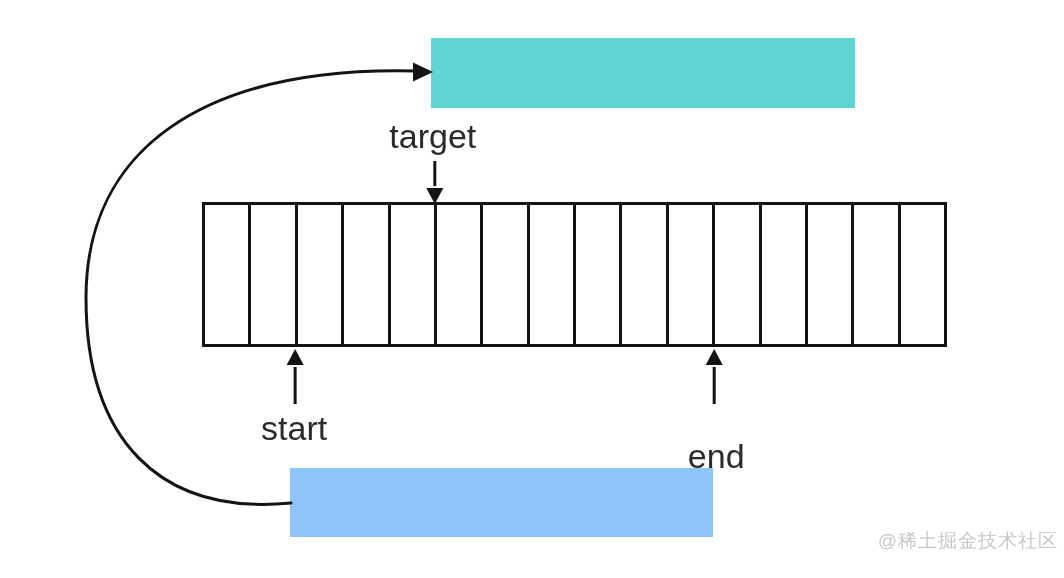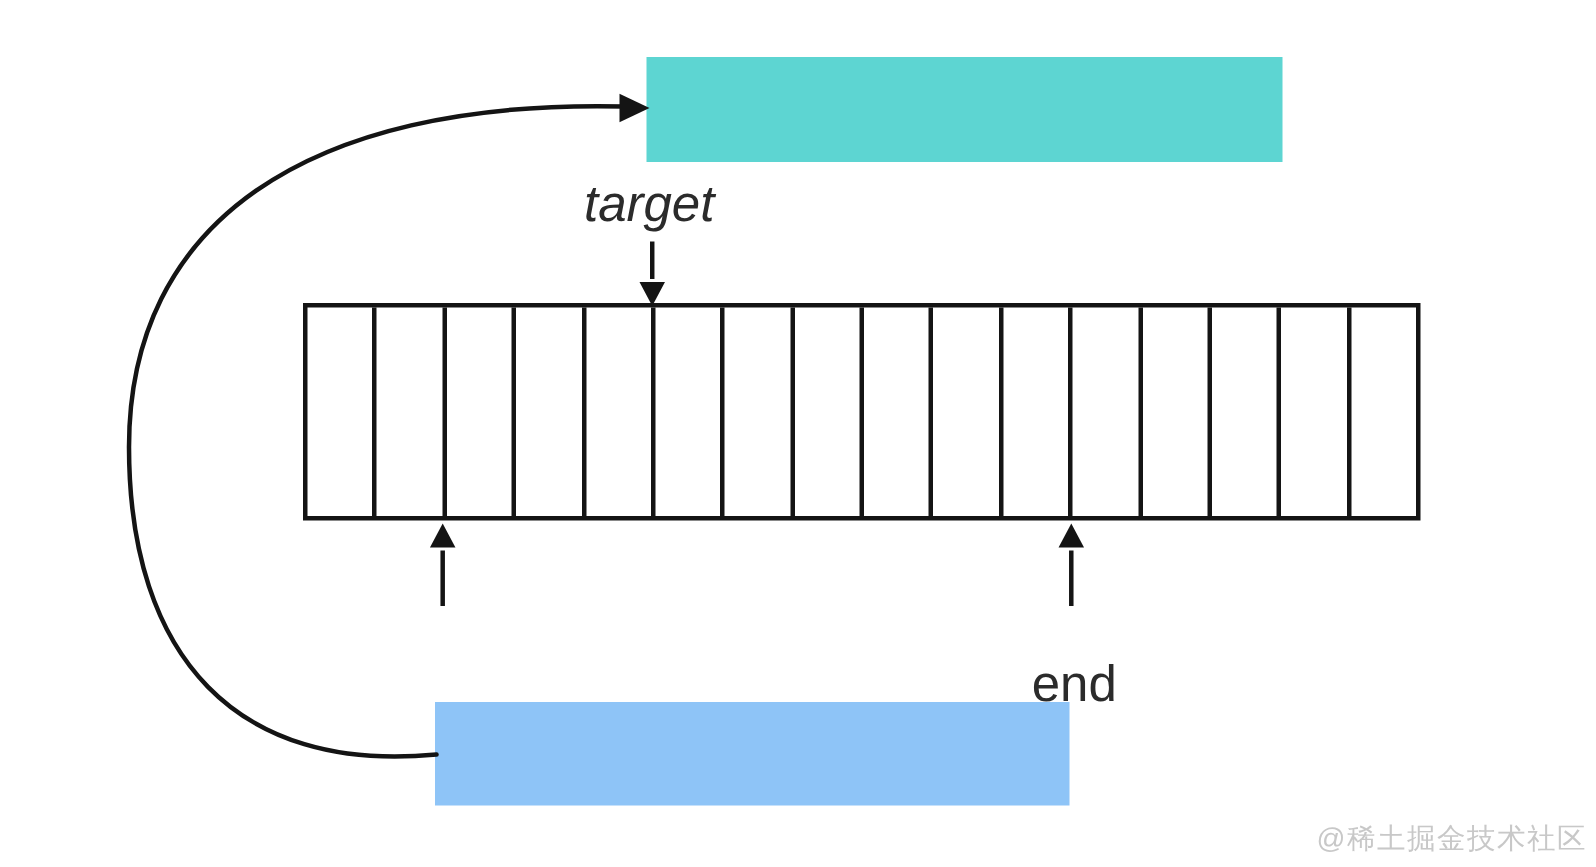--- a/index.html
+++ b/index.html
@@ -65,21 +65,21 @@
     line-height: 40px;
     color: var(--label-text, #2b2b2b);
     white-space: nowrap;
   }
   .label.target { top: 116px; }
   .label.start  { top: 408px; }
   .label.end    { top: 408px; }
   .watermark {
     position: absolute;
     right: 6px;
-    bottom: 6px;
+    bottom: 24px;
     font-size: 19px;
     color: var(--watermark, #c8c8c8);
     letter-spacing: 1px;
   }
 </style>
 </head>
 <body>
 
 <div class="canvas">
 
@@ -111,18 +111,19 @@
     <g>
         <line x1="434.8125" y1="161" x2="434.8125" y2="186" stroke="#141414" stroke-width="3"></line>
         <polygon points="434.8125,204 426.3125,188 443.3125,188" fill="#141414"></polygon>
         <line x1="295.125" y1="404" x2="295.125" y2="367" stroke="#141414" stroke-width="3"></line>
         <polygon points="295.125,349 286.625,365 303.625,365" fill="#141414"></polygon>
         <line x1="714.1875" y1="404" x2="714.1875" y2="367" stroke="#141414" stroke-width="3"></line>
         <polygon points="714.1875,349 705.6875,365 722.6875,365" fill="#141414"></polygon>
       </g>
   </svg>
 
-  <div class="label target" style="left: 432.812px; font-style: italic;">target</div>
+  <div class="label target" style="left: 432.812px;">target</div>
+  <div class="label start" style="left: 294.125px;">start</div>
   <div class="label end" style="left: 716.188px; margin-top: 28px;">end</div>
 
   <div class="watermark">@稀土掘金技术社区</div>
 
 </div>
 
 </body></html>

